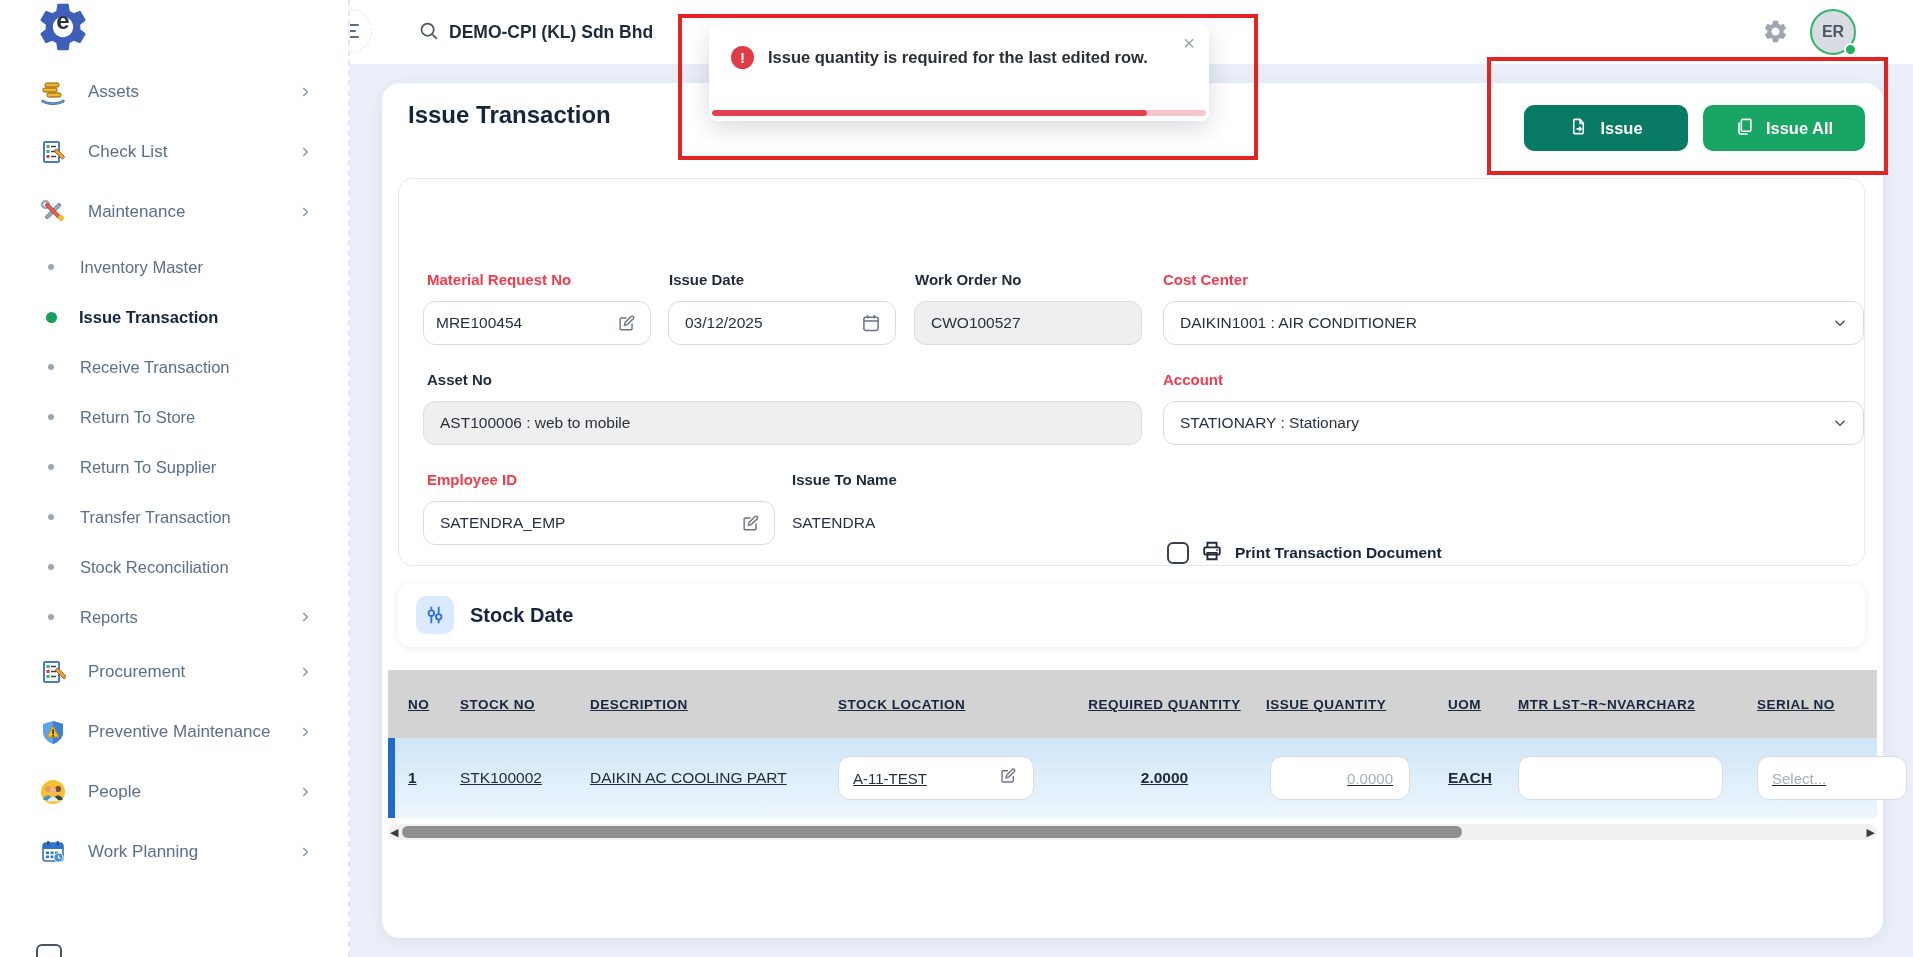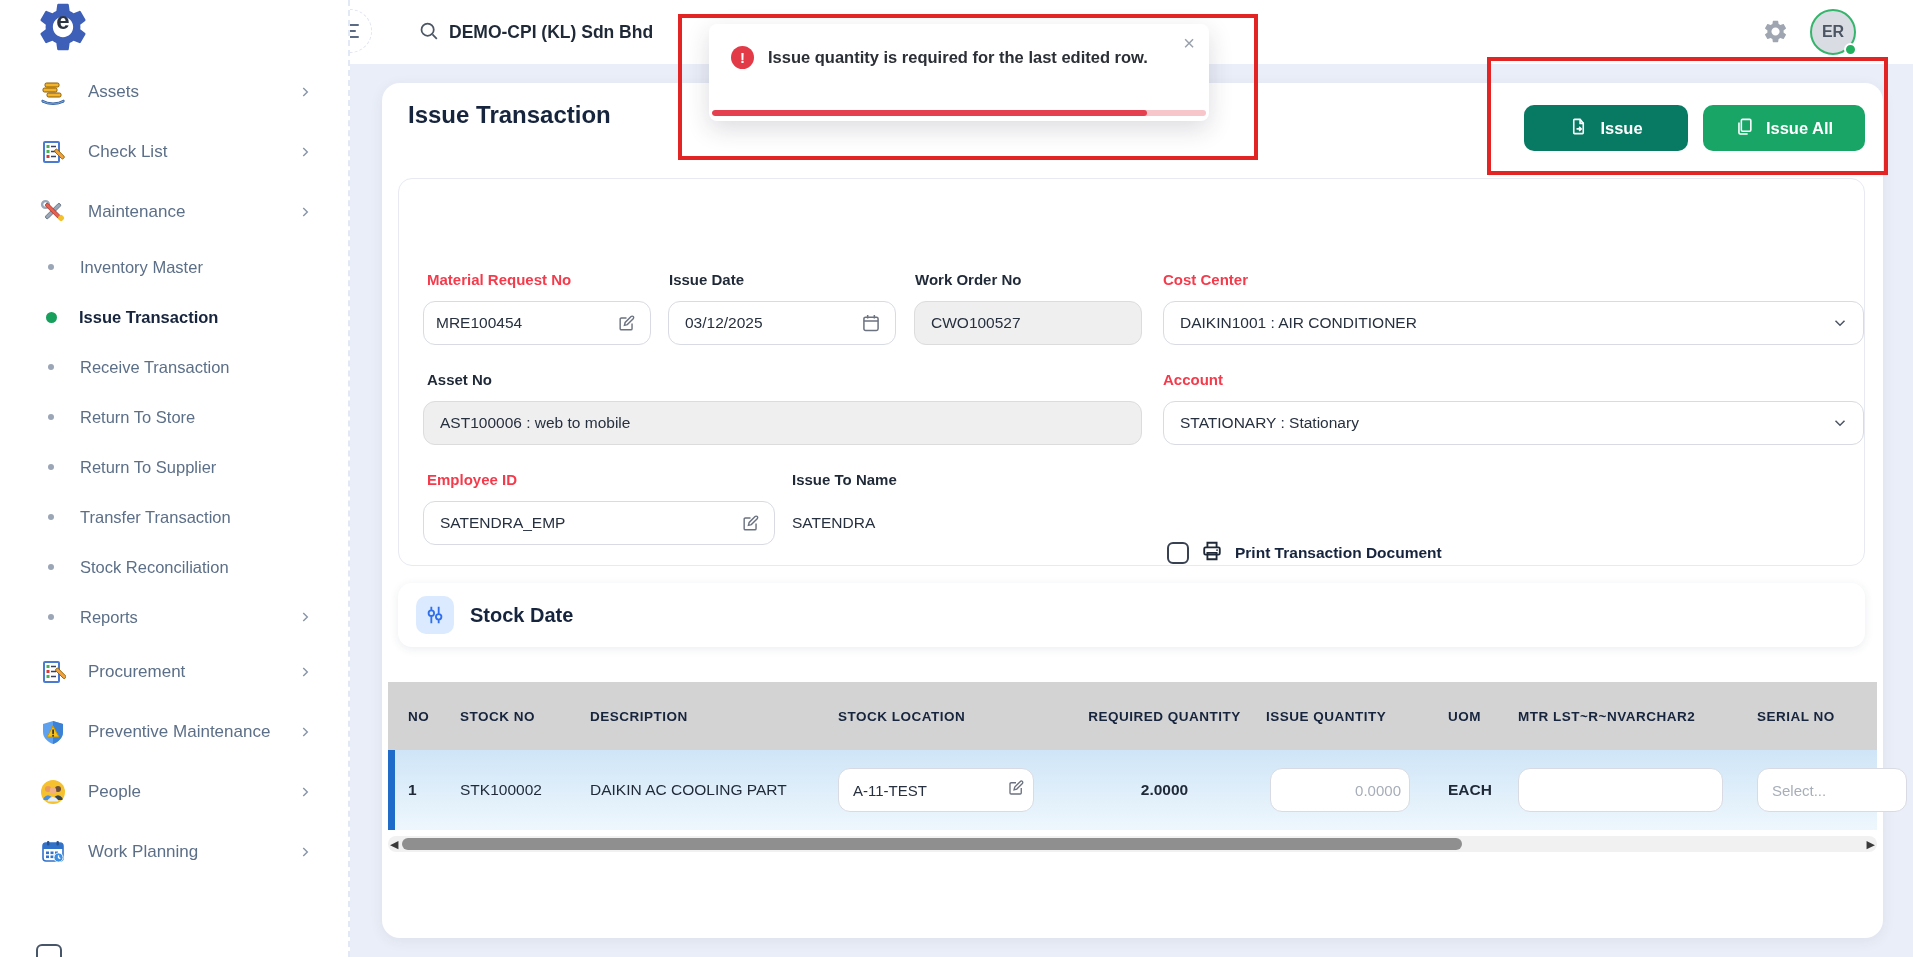--- a/index.html
+++ b/index.html
@@ -61,28 +61,28 @@
 
   .print-row { position:absolute; left:768px; top:332px; display:flex; align-items:center; gap:12px;margin-top:29px; }
   .checkbox { width:22px; height:22px; border:2px solid #374151; border-radius:6px; background:#fff; cursor:pointer; }
   .print-label { font-size:15.5px; font-weight:600; color:#16243d; }
 
   
   .stock-head { position:absolute; left:16px; top:500px; width:1467px; height:64px; background:#fff; border-radius:14px; box-shadow:0 2px 10px rgba(30,50,90,.09); display:flex; align-items:center; padding-left:18px; gap:16px; }
   .stock-ic-wrap { width:38px; height:38px; border-radius:10px; background:#dbeafe; display:flex; align-items:center; justify-content:center; }
   .stock-title { font-size:20px; font-weight:700; color:#16243d; }
 
-  .table-wrap { position:absolute; left:6px; top:599px; width:1489px; }
+  .table-wrap { position:absolute; left:6px; top:587px; width:1489px;text-decoration:underline; }
   .t-grid { display:grid; grid-template-columns:20px 52px 130px 248px 225px 203px 182px 70px 239px 1fr; align-items:center; }
   .t-header { height:68px; background:#d3d3d3; }
   .t-header .hc { font-size:13.5px; font-weight:700; letter-spacing:.5px; color:#16243d; }
   .t-row { height:80px; background:linear-gradient(180deg,#cfe5f7 0%,#eef7fd 100%); position:relative; font-size:15.5px; color:#1f2937; }
   .t-row::before { content:""; position:absolute; left:0; top:0; bottom:0; width:7px; background:#1e6bca; }
   .cell-center { text-align:center; }
-  .mini-fld { height:44px; background:#fff; border:1px solid #d8dbe3; border-radius:12px; display:flex; align-items:center; padding:0 8px 0 14px; }
+  .mini-fld { height:44px; background:#fff; border:1px solid #d8dbe3; border-radius:12px; display:flex; align-items:center; padding:0 16px 0 14px; }
   .mini-fld input { border:none; outline:none; width:100%; font-size:15px; color:#27303f; font-family:inherit; background:transparent; }
   .mini-fld input::placeholder { color:#a7aeb9; }
   .qty-input input { text-align:right; }
   .scrollbar { position:relative; margin-top:6px; height:16px; background:#f1f1f1; border-radius:8px; }
   .sb-thumb { position:absolute; left:14px; top:2px; width:1060px; height:12px; background:#8f8f8f; border-radius:6px; cursor:grab; }
   .sb-arrow { position:absolute; top:2px; font-size:11px; color:#3a3a3a; font-family:"DejaVu Sans",sans-serif; cursor:pointer; }
   .sb-left { left:2px; } .sb-right { right:2px; }
 
   
   .toast { position:absolute; left:709px; top:24px; width:500px; height:97px; background:#fff; border-radius:8px; box-shadow:0 8px 24px rgba(40,40,60,.16); z-index:20; }

